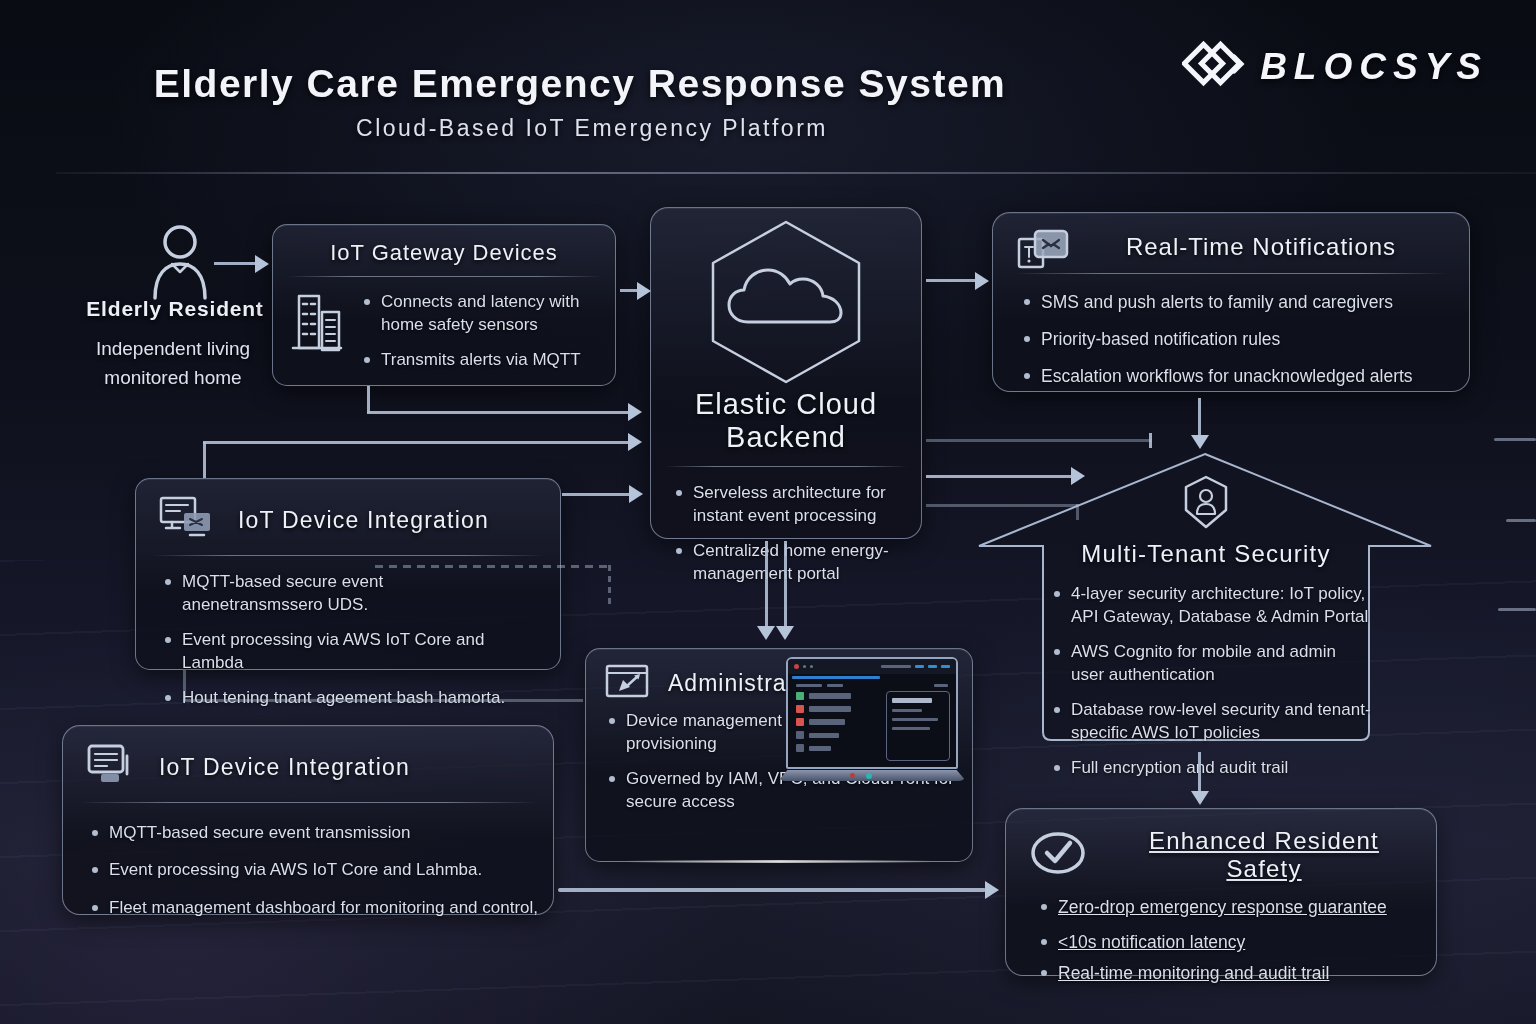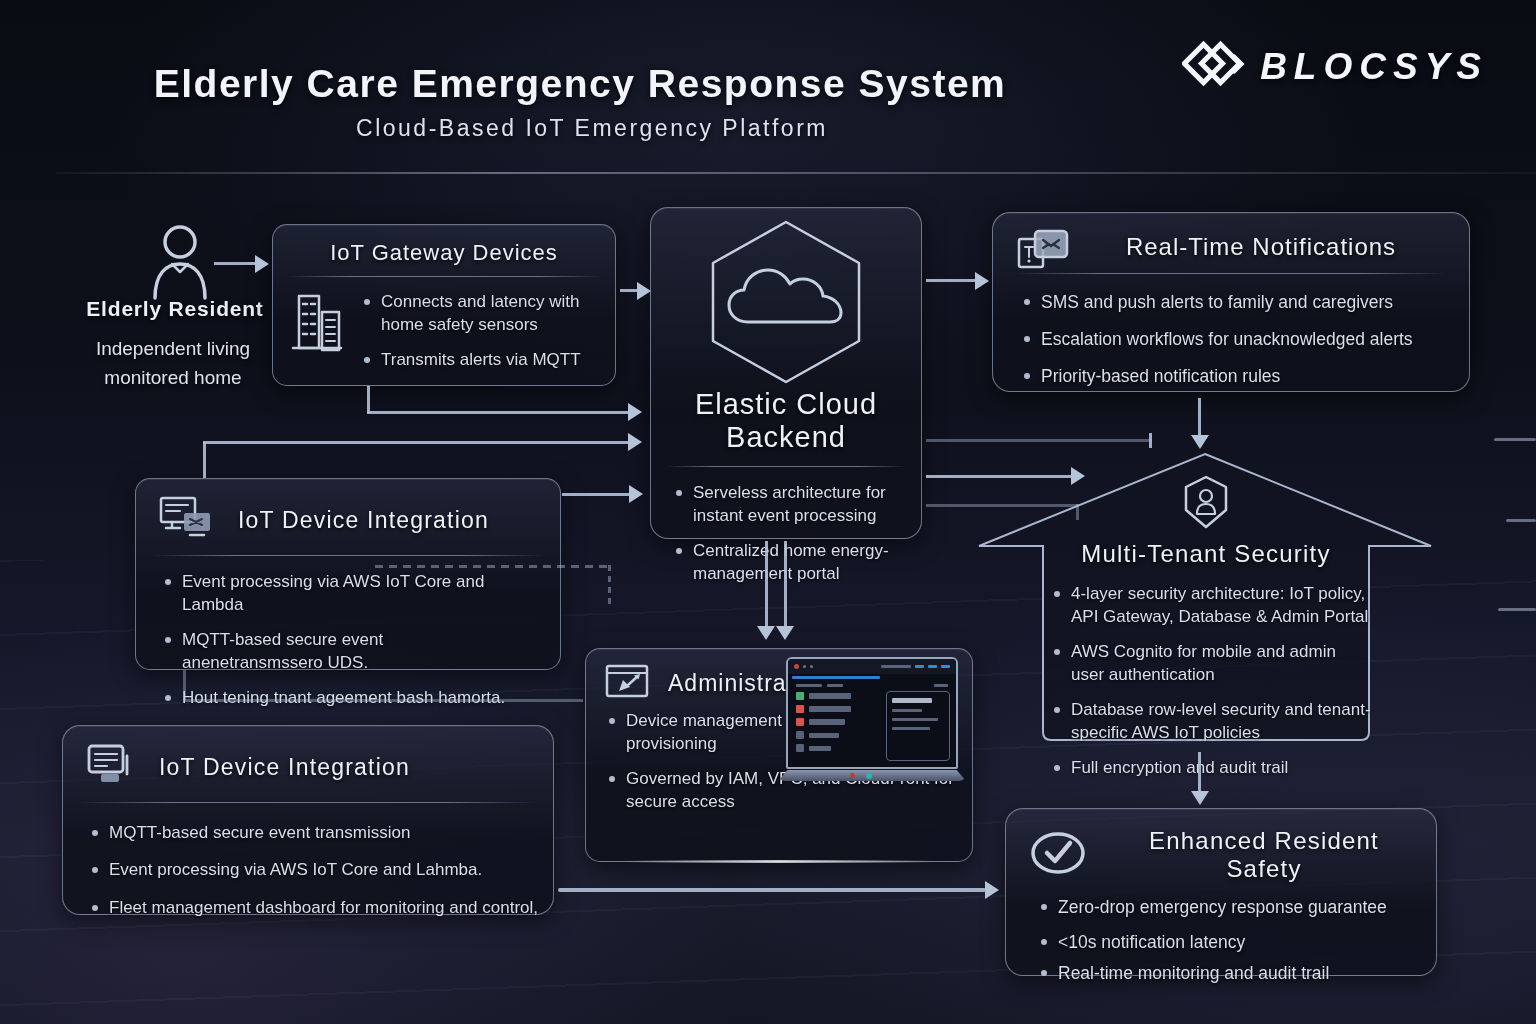--- a/index.html
+++ b/index.html
@@ -211,43 +211,43 @@
         <rect x="20" y="4" width="32" height="26" rx="4" fill="#9daabf" opacity="0.85"></rect>
         <rect class="st" x="20" y="4" width="32" height="26" rx="4" stroke-width="2.5"></rect>
         <path d="M28 13 L36 19 L44 13 M28 21 L34 17 M44 21 L38 17" fill="none" stroke="#2a3042" stroke-width="2.2" stroke-linecap="round"></path>
       </svg>
     </span>
     <span class="box-title">Real-Time Notifications</span>
   </div>
   <div class="divider"></div>
   <ul class="bullets">
     <li>SMS and push alerts to family and caregivers</li>
+    <li>Priority-based notification rules</li>
     <li>Escalation workflows for unacknowledged alerts</li>
-    <li>Priority-based notification rules</li>
   </ul>
 </div>
 
 <div class="box int-box" style="left:135px; top:478px; width:426px; height:192px;">
   <div class="int-head">
     <span>
       <svg width="58" height="46" viewBox="0 0 58 46">
         <rect class="st" x="3" y="3" width="34" height="24" rx="2" stroke-width="2.5"></rect>
         <path class="st" d="M8 10h22M8 16h14" stroke-width="2"></path>
         <path class="st" d="M14 27v6M8 33h14" stroke-width="2.5"></path>
         <rect x="26" y="18" width="26" height="18" rx="2" fill="#8d9ab2" opacity="0.9"></rect>
         <path d="M32 24 L44 30 M44 24 L32 30" stroke="#2a3042" stroke-width="2" stroke-linecap="round"></path>
         <path class="st" d="M32 40h14" stroke-width="2.5"></path>
       </svg>
     </span>
     <span class="box-title">IoT Device Integration</span>
   </div>
   <div class="divider"></div>
   <ul class="bullets" style="max-width:400px;">
+    <li style="max-width:310px;">MQTT-based secure event anenetransmssero UDS.</li>
     <li>Event processing via AWS IoT Core and Lambda</li>
-    <li style="max-width:310px;">MQTT-based secure event anenetransmssero UDS.</li>
     <li>Hout tening tnant ageement bash hamorta.</li>
   </ul>
 </div>
 
 <div class="mts-wrap">
   <svg class="house" width="464" height="302" viewBox="0 0 464 302">
     <path d="M232 6 L458 98 L396 98 L396 284 Q396 292 388 292 L78 292 Q70 292 70 284 L70 98 L6 98 Z" fill="rgba(18,20,33,0.82)" stroke="#a8b6ce" stroke-width="2"></path>
   </svg>
   <div class="mts-content">
     <span>
@@ -352,21 +352,21 @@
     <span class="box-title">IoT Device Integration</span>
   </div>
   <div class="divider"></div>
   <ul class="bullets" style="padding-top:4px;">
     <li>MQTT-based secure event transmission</li>
     <li style="margin-top:14px;">Event processing via AWS IoT Core and Lahmba.</li>
     <li style="margin-top:14px;">Fleet management dashboard for monitoring and control,</li>
   </ul>
 </div>
 
-<div class="box saf-box" style="left:1005px; top:808px; width:432px; height:168px; border-radius:18px;">
+<div class="box saf-box" style="left:1005px; top:808px; width:432px; height:168px; border-radius:18px;text-decoration:underline;">
   <div class="saf-head">
     <span>
       <svg width="56" height="44" viewBox="0 0 56 44">
         <ellipse class="st" cx="28" cy="22" rx="25" ry="19" stroke-width="3.5"></ellipse>
         <path class="st" d="M17 22 L25 30 L40 12" stroke-width="4.5"></path>
       </svg>
     </span>
     <span class="box-title">Enhanced Resident Safety</span>
   </div>
   <ul class="bullets">

